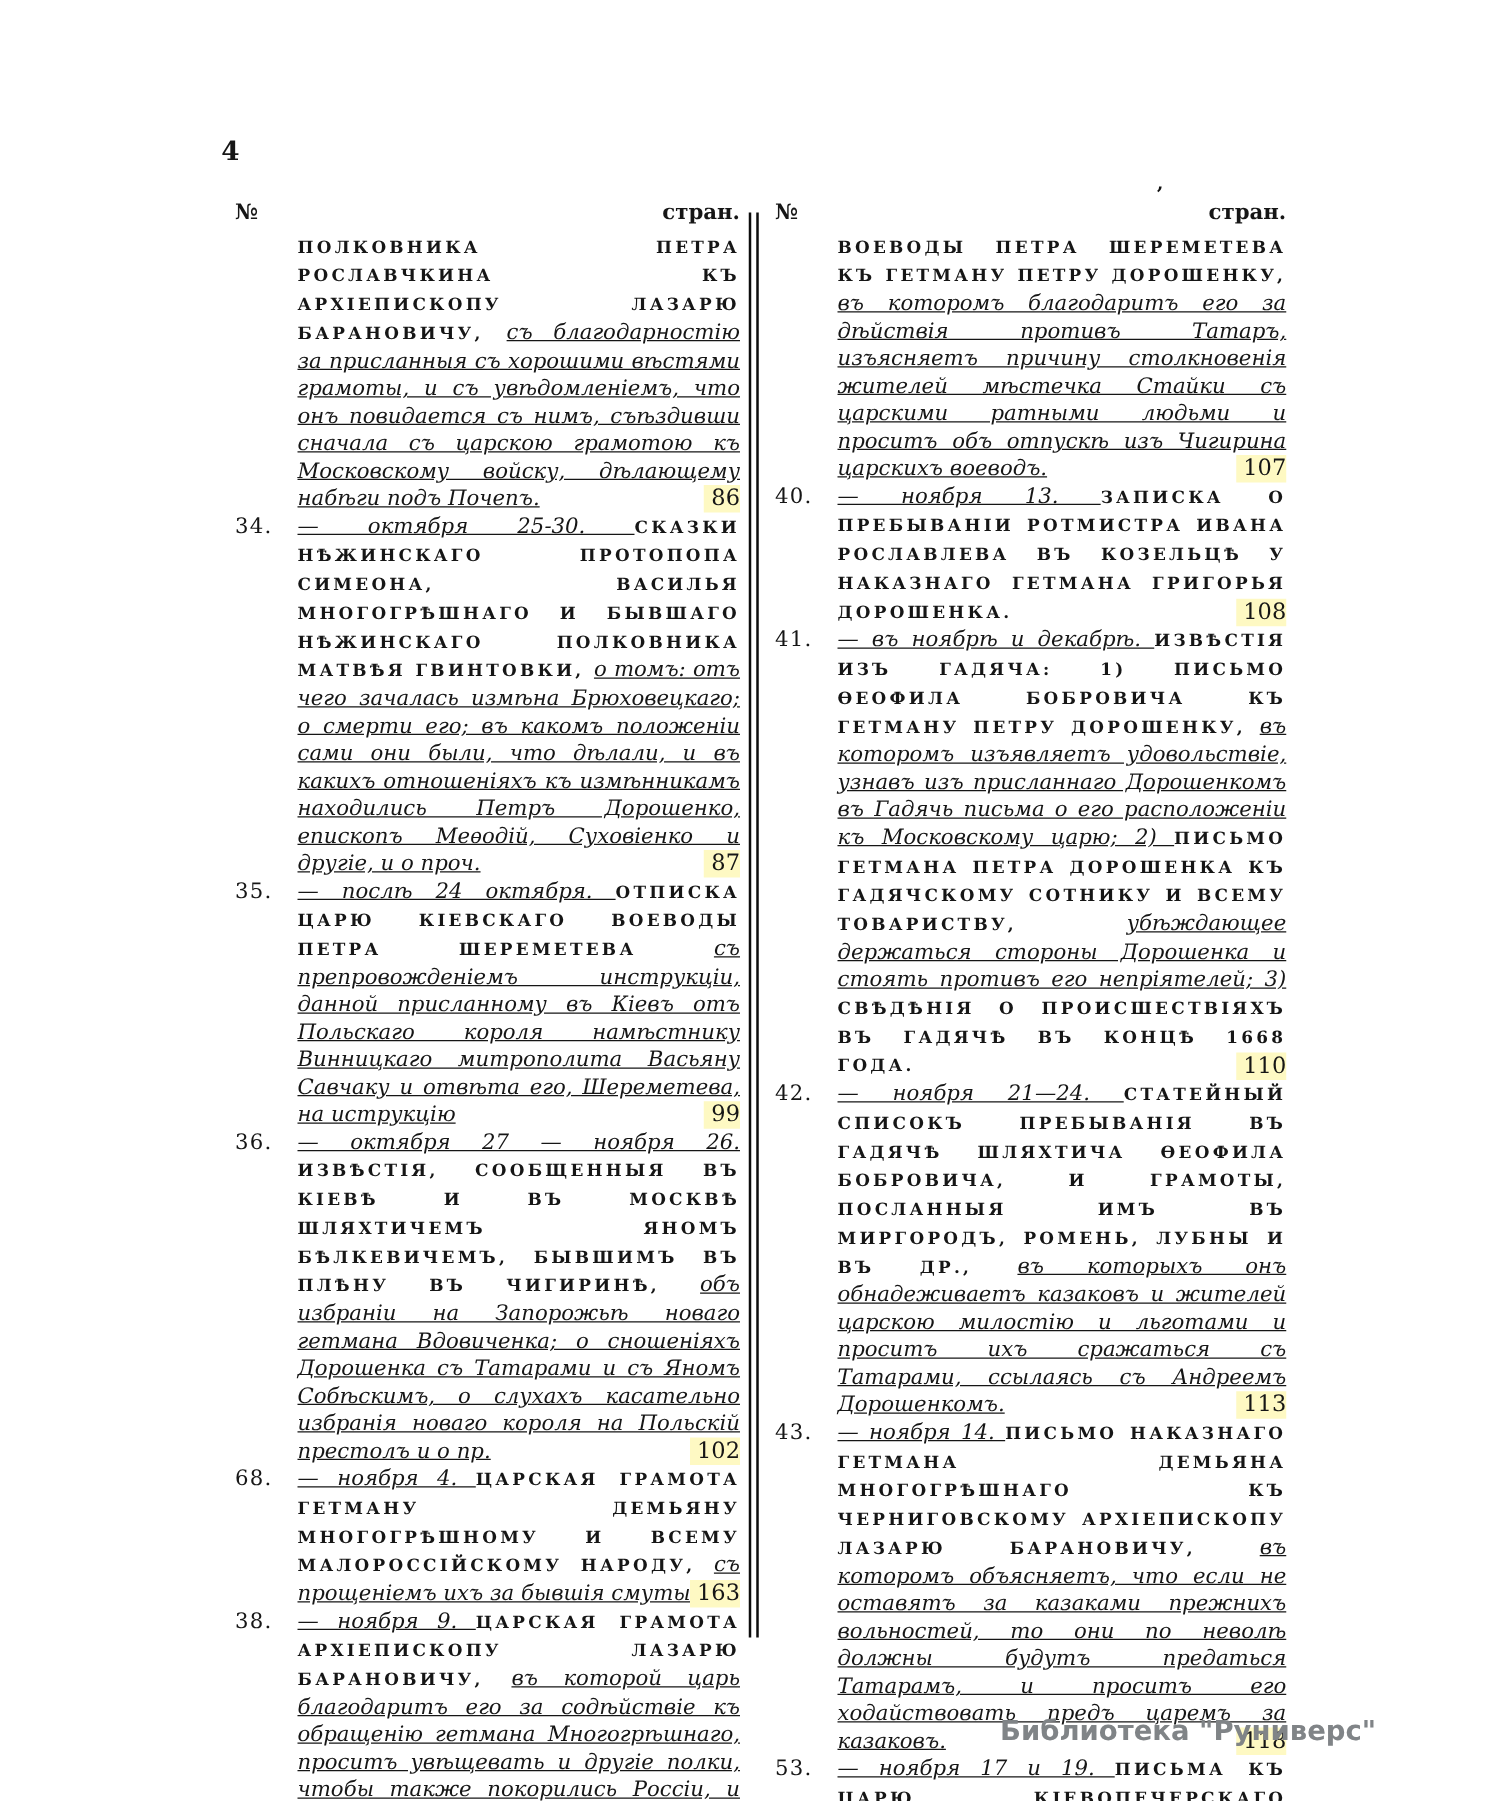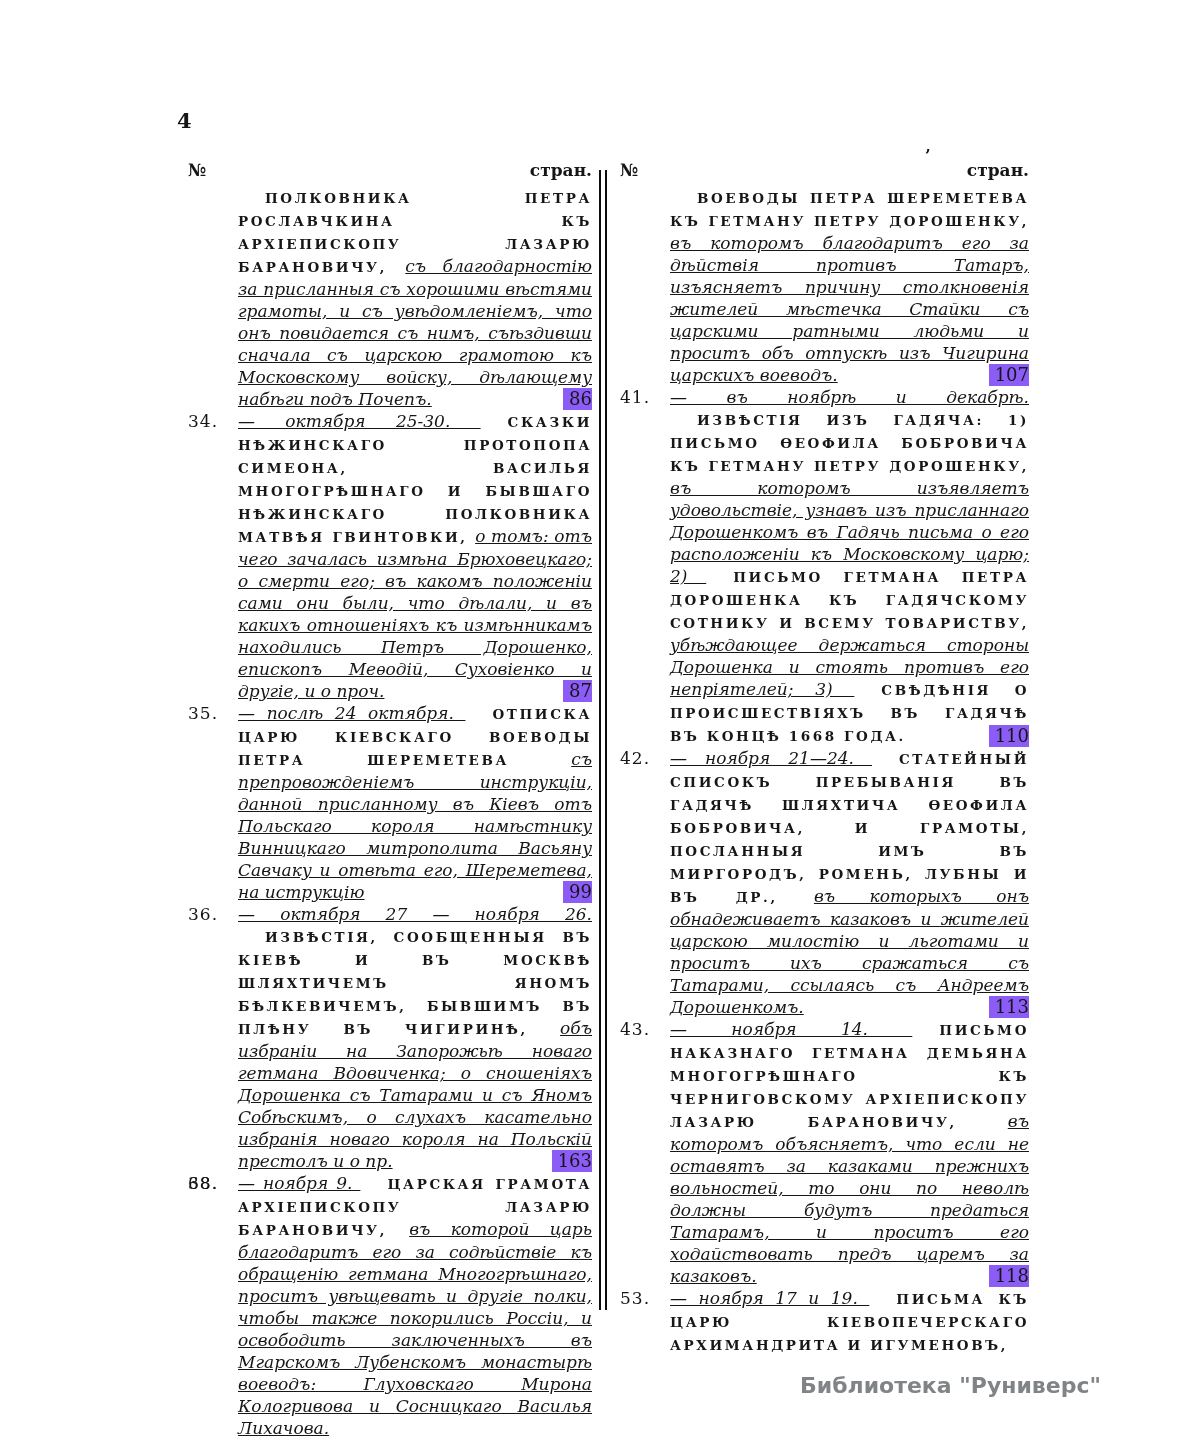--- a/index.html
+++ b/index.html
@@ -47,26 +47,25 @@
     position:absolute;left:0;top:0;
     font-size:17px;
     letter-spacing:1px;
   }
   .entry .seg-italic{font-style:italic;text-decoration:underline;}
   .entry .seg-caps{
     text-transform:uppercase;
     font-size:13.5px;
     letter-spacing:2.6px;
     font-weight:bold;
-    margin-left:27px;
   }
   .entry .pg{
     position:absolute;right:0;bottom:0;
     font-size:18px;
-    background:#8b5cf6;
+    background:#fef9c3;
     padding-left:6px;
   }
   .watermark{
     position:absolute;left:800px;top:1373px;
     font-family:"DejaVu Sans","Liberation Sans",sans-serif;
     font-size:22px;font-weight:bold;
     color:#808487;
   }
 </style>
 </head>
@@ -79,31 +78,32 @@
   <div class="col left">
     <div class="colhead">
       <span>№</span>
       <span>стран.</span>
     </div>
     <div>
         <div class="entry"><span class="num"></span><span><span class="seg-caps">полковника Петра Рославчкина къ архіепископу Лазарю Барановичу, </span><span class="seg-italic">съ благодарностію за присланныя съ хорошими вѣстями грамоты, и съ увѣдомленіемъ, что онъ повидается съ нимъ, съѣздивши сначала съ царскою грамотою къ Московскому войску, дѣлающему набѣги подъ Почепъ.</span></span><span class="pg">86</span></div>
         <div class="entry"><span class="num">34.</span><span><span class="seg-italic">— октября 25-30. </span><span class="seg-caps">Сказки Нѣжинскаго протопопа Симеона, Василья Многогрѣшнаго и бывшаго Нѣжинскаго полковника Матвѣя Гвинтовки, </span><span class="seg-italic">о томъ: отъ чего зачалась измѣна Брюховецкаго; о смерти его; въ какомъ положеніи сами они были, что дѣлали, и въ какихъ отношеніяхъ къ измѣнникамъ находились Петръ Дорошенко, епископъ Меѳодій, Суховіенко и другіе, и о проч.</span></span><span class="pg">87</span></div>
         <div class="entry"><span class="num">35.</span><span><span class="seg-italic">— послѣ 24 октября. </span><span class="seg-caps">Отписка царю Кіевскаго воеводы Петра Шереметева </span><span class="seg-italic">съ препровожденіемъ инструкціи, данной присланному въ Кіевъ отъ Польскаго короля намѣстнику Винницкаго митрополита Васьяну Савчаку и отвѣта его, Шереметева, на иструкцію</span></span><span class="pg">99</span></div>
         <div class="entry"><span class="num">36.</span><span><span class="seg-italic">— октября 27 — ноября 26. </span><span class="seg-caps">Извѣстія, сообщенныя въ Кіевѣ и въ Москвѣ шляхтичемъ Яномъ Бѣлкевичемъ, бывшимъ въ плѣну въ Чигиринѣ, </span><span class="seg-italic">объ избраніи на Запорожьѣ новаго гетмана Вдовиченка; о сношеніяхъ Дорошенка съ Татарами и съ Яномъ Собѣскимъ, о слухахъ касательно избранія новаго короля на Польскій престолъ и о пр.</span></span><span class="pg">102</span></div>
-        <div class="entry"><span class="num">68.</span><span class="pg">163</span></div>
+        <div class="entry"><span class="num">68.</span><span><span class="seg-italic">— ноября 4. </span><span class="seg-caps">Царская грамота гетману Демьяну Многогрѣшному и всему Малороссійскому народу, </span><span class="seg-italic">съ прощеніемъ ихъ за бывшія смуты</span></span><span class="pg">163</span></div>
         <div class="entry"><span class="num">38.</span><span><span class="seg-italic">— ноября 9. </span><span class="seg-caps">Царская грамота архіепископу Лазарю Барановичу, </span><span class="seg-italic">въ которой царь благодаритъ его за содѣйствіе къ обращенію гетмана Многогрѣшнаго, проситъ увѣщевать и другіе полки, чтобы также покорились Россіи, и освободить заключенныхъ въ Мгарскомъ Лубенскомъ монастырѣ воеводъ: Глуховскаго Мирона Кологривова и Сосницкаго Василья Лихачова.</span></span></div>
       </div>
   </div>
   <div class="col right">
     <div class="colhead">
       <span>№</span>
       <span>стран.</span>
     </div>
     <div>
         <div class="entry"><span class="num"></span><span><span class="seg-caps">воеводы Петра Шереметева къ гетману Петру Дорошенку, </span><span class="seg-italic">въ которомъ благодаритъ его за дѣйствія противъ Татаръ, изъясняетъ причину столкновенія жителей мѣстечка Стайки съ царскими ратными людьми и проситъ объ отпускѣ изъ Чигирина царскихъ воеводъ.</span></span><span class="pg">107</span></div>
+        <div class="entry"><span class="num">40.</span><span><span class="seg-italic">— ноября 13. </span><span class="seg-caps">Записка о пребываніи ротмистра Ивана Рославлева въ Козельцѣ у наказнаго гетмана Григорья Дорошенка.</span></span><span class="pg">108</span></div>
         <div class="entry"><span class="num">41.</span><span><span class="seg-italic">— въ ноябрѣ и декабрѣ. </span><span class="seg-caps">Извѣстія изъ Гадяча: 1) письмо Ѳеофила Бобровича къ гетману Петру Дорошенку, </span><span class="seg-italic">въ которомъ изъявляетъ удовольствіе, узнавъ изъ присланнаго Дорошенкомъ въ Гадячь письма о его расположеніи къ Московскому царю; 2) </span><span class="seg-caps">Письмо гетмана Петра Дорошенка къ Гадячскому сотнику и всему товариству, </span><span class="seg-italic">убѣждающее держаться стороны Дорошенка и стоять противъ его непріятелей; 3) </span><span class="seg-caps">свѣдѣнія о происшествіяхъ въ Гадячѣ въ концѣ 1668 года.</span></span><span class="pg">110</span></div>
         <div class="entry"><span class="num">42.</span><span><span class="seg-italic">— ноября 21—24. </span><span class="seg-caps">Статейный списокъ пребыванія въ Гадячѣ шляхтича Ѳеофила Бобровича, и грамоты, посланныя имъ въ Миргородъ, Ромень, Лубны и въ др., </span><span class="seg-italic">въ которыхъ онъ обнадеживаетъ казаковъ и жителей царскою милостію и льготами и проситъ ихъ сражаться съ Татарами, ссылаясь съ Андреемъ Дорошенкомъ.</span></span><span class="pg">113</span></div>
         <div class="entry"><span class="num">43.</span><span><span class="seg-italic">— ноября 14. </span><span class="seg-caps">Письмо наказнаго гетмана Демьяна Многогрѣшнаго къ Черниговскому архіепископу Лазарю Барановичу, </span><span class="seg-italic">въ которомъ объясняетъ, что если не оставятъ за казаками прежнихъ вольностей, то они по неволѣ должны будутъ предаться Татарамъ, и проситъ его ходайствовать предъ царемъ за казаковъ.</span></span><span class="pg">118</span></div>
         <div class="entry"><span class="num">53.</span><span><span class="seg-italic">— ноября 17 и 19. </span><span class="seg-caps">Письма къ царю Кіевопечерскаго архимандрита и игуменовъ, </span></span></div>
       </div>
   </div>
 </div>
 
 <div class="divider"></div>
 

